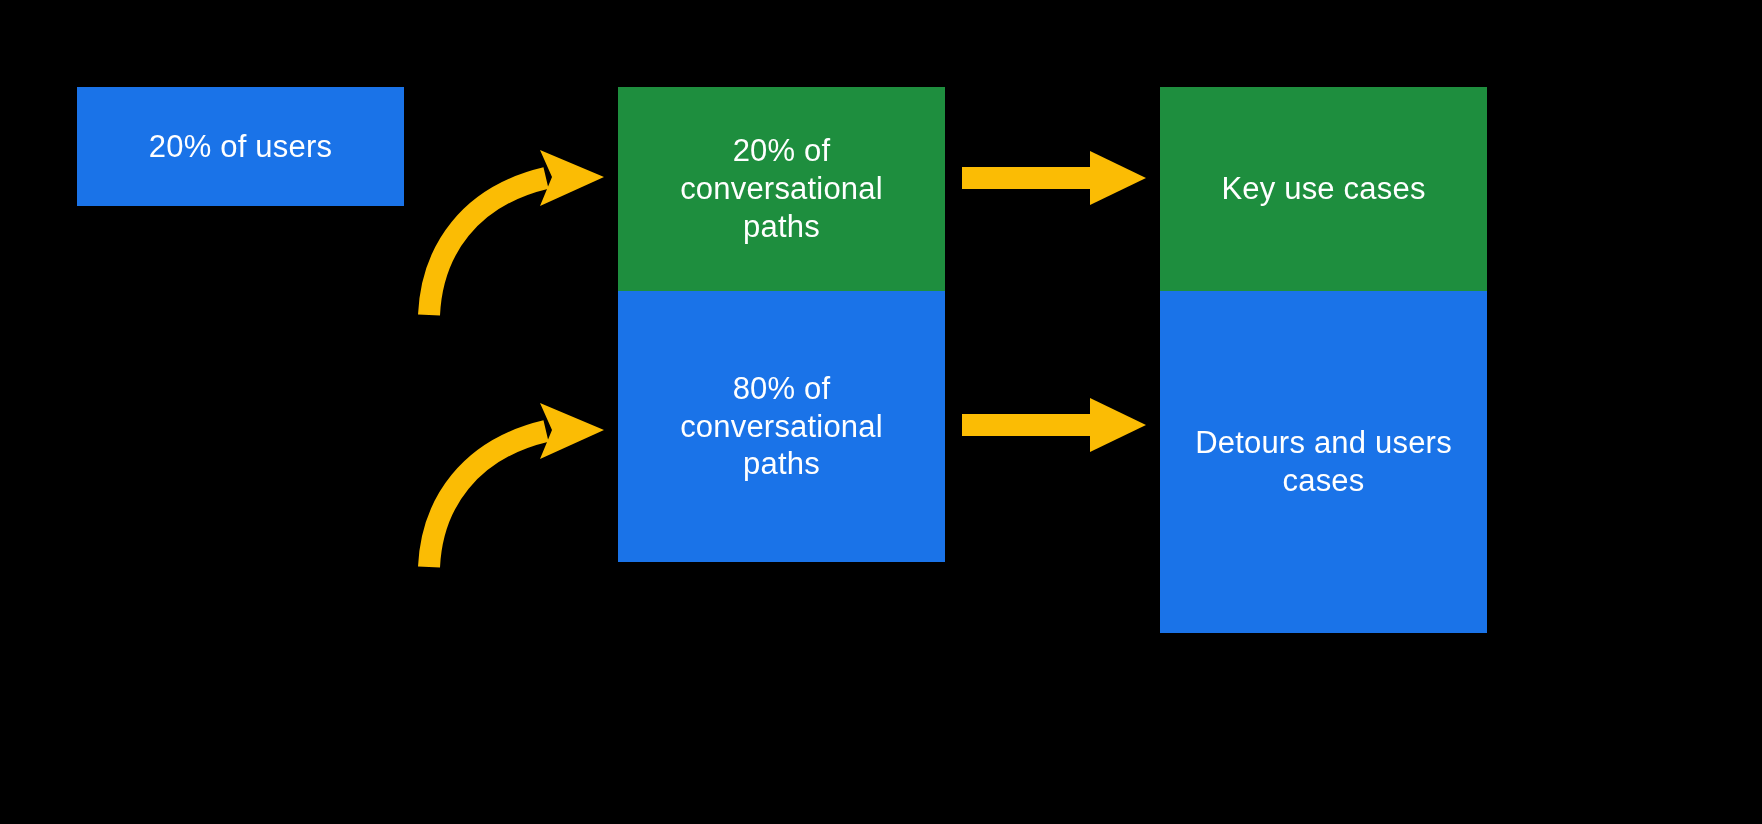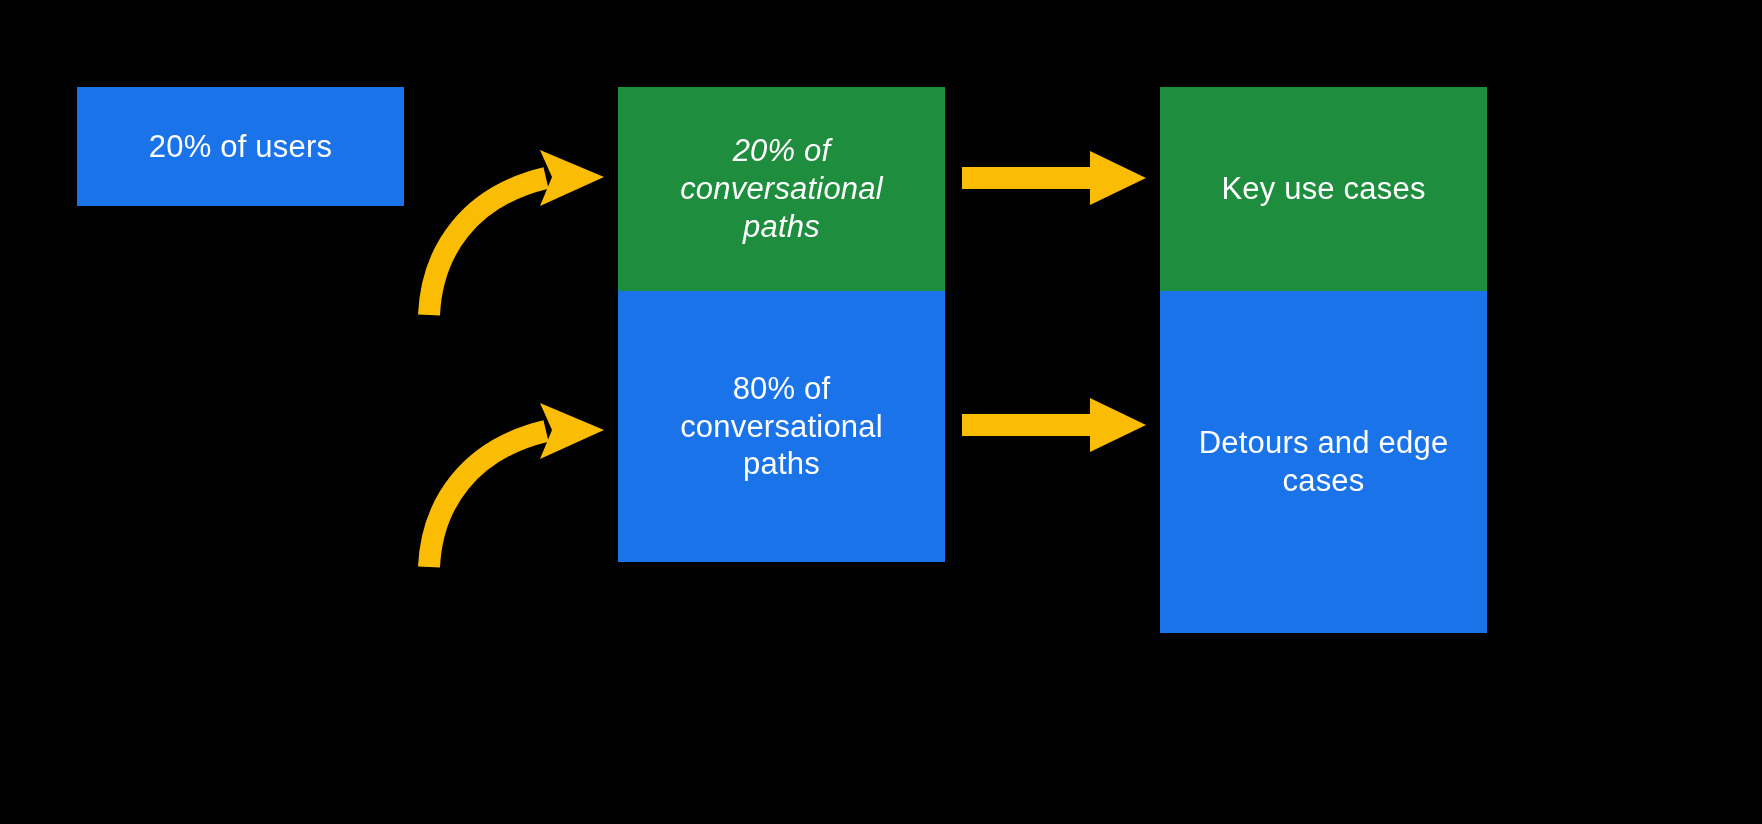--- a/index.html
+++ b/index.html
@@ -51,21 +51,21 @@
   #col-users .seg-blue  { height: 119px; }
   #col-users .segment   { font-size: 31px; font-weight: 500; }
 
   
   #col-paths {
     left: 618px;
     top: 87px;
     width: 327px;
     height: 541px;
   }
-  #col-paths .seg-green { height: 204px; font-style: italic; }
+  #col-paths .seg-green { height: 204px; }
   #col-paths .seg-blue  { height: 271px; }
   #col-paths .segment   { font-size: 31px; font-weight: 500; }
   #col-paths .seg-text  { max-width: 270px; }
 
   
   #col-cases {
     left: 1160px;
     top: 87px;
     width: 327px;
     height: 546px;
@@ -103,21 +103,21 @@
     <div class="segment seg-blue">
       <span class="seg-text">80% of conversational paths</span>
     </div>
   </div>
 
   <div class="column" id="col-cases">
     <div class="segment seg-green">
       <span class="seg-text">Key use cases</span>
     </div>
     <div class="segment seg-blue">
-      <span class="seg-text">Detours and edge cases</span>
+      <span class="seg-text">Detours and users cases</span>
     </div>
   </div>
 
   <svg id="arrows" viewBox="0 0 1762 824" width="1762" height="824">
 
     <g>
       <path d="M 429 315
                C 432 250, 470 196, 546 178" fill="none" stroke="#FBBC04" stroke-width="22" stroke-linecap="butt"></path>
       <polygon points="540,150 604,177 540,206 552,177" fill="#FBBC04"></polygon>
     </g>

